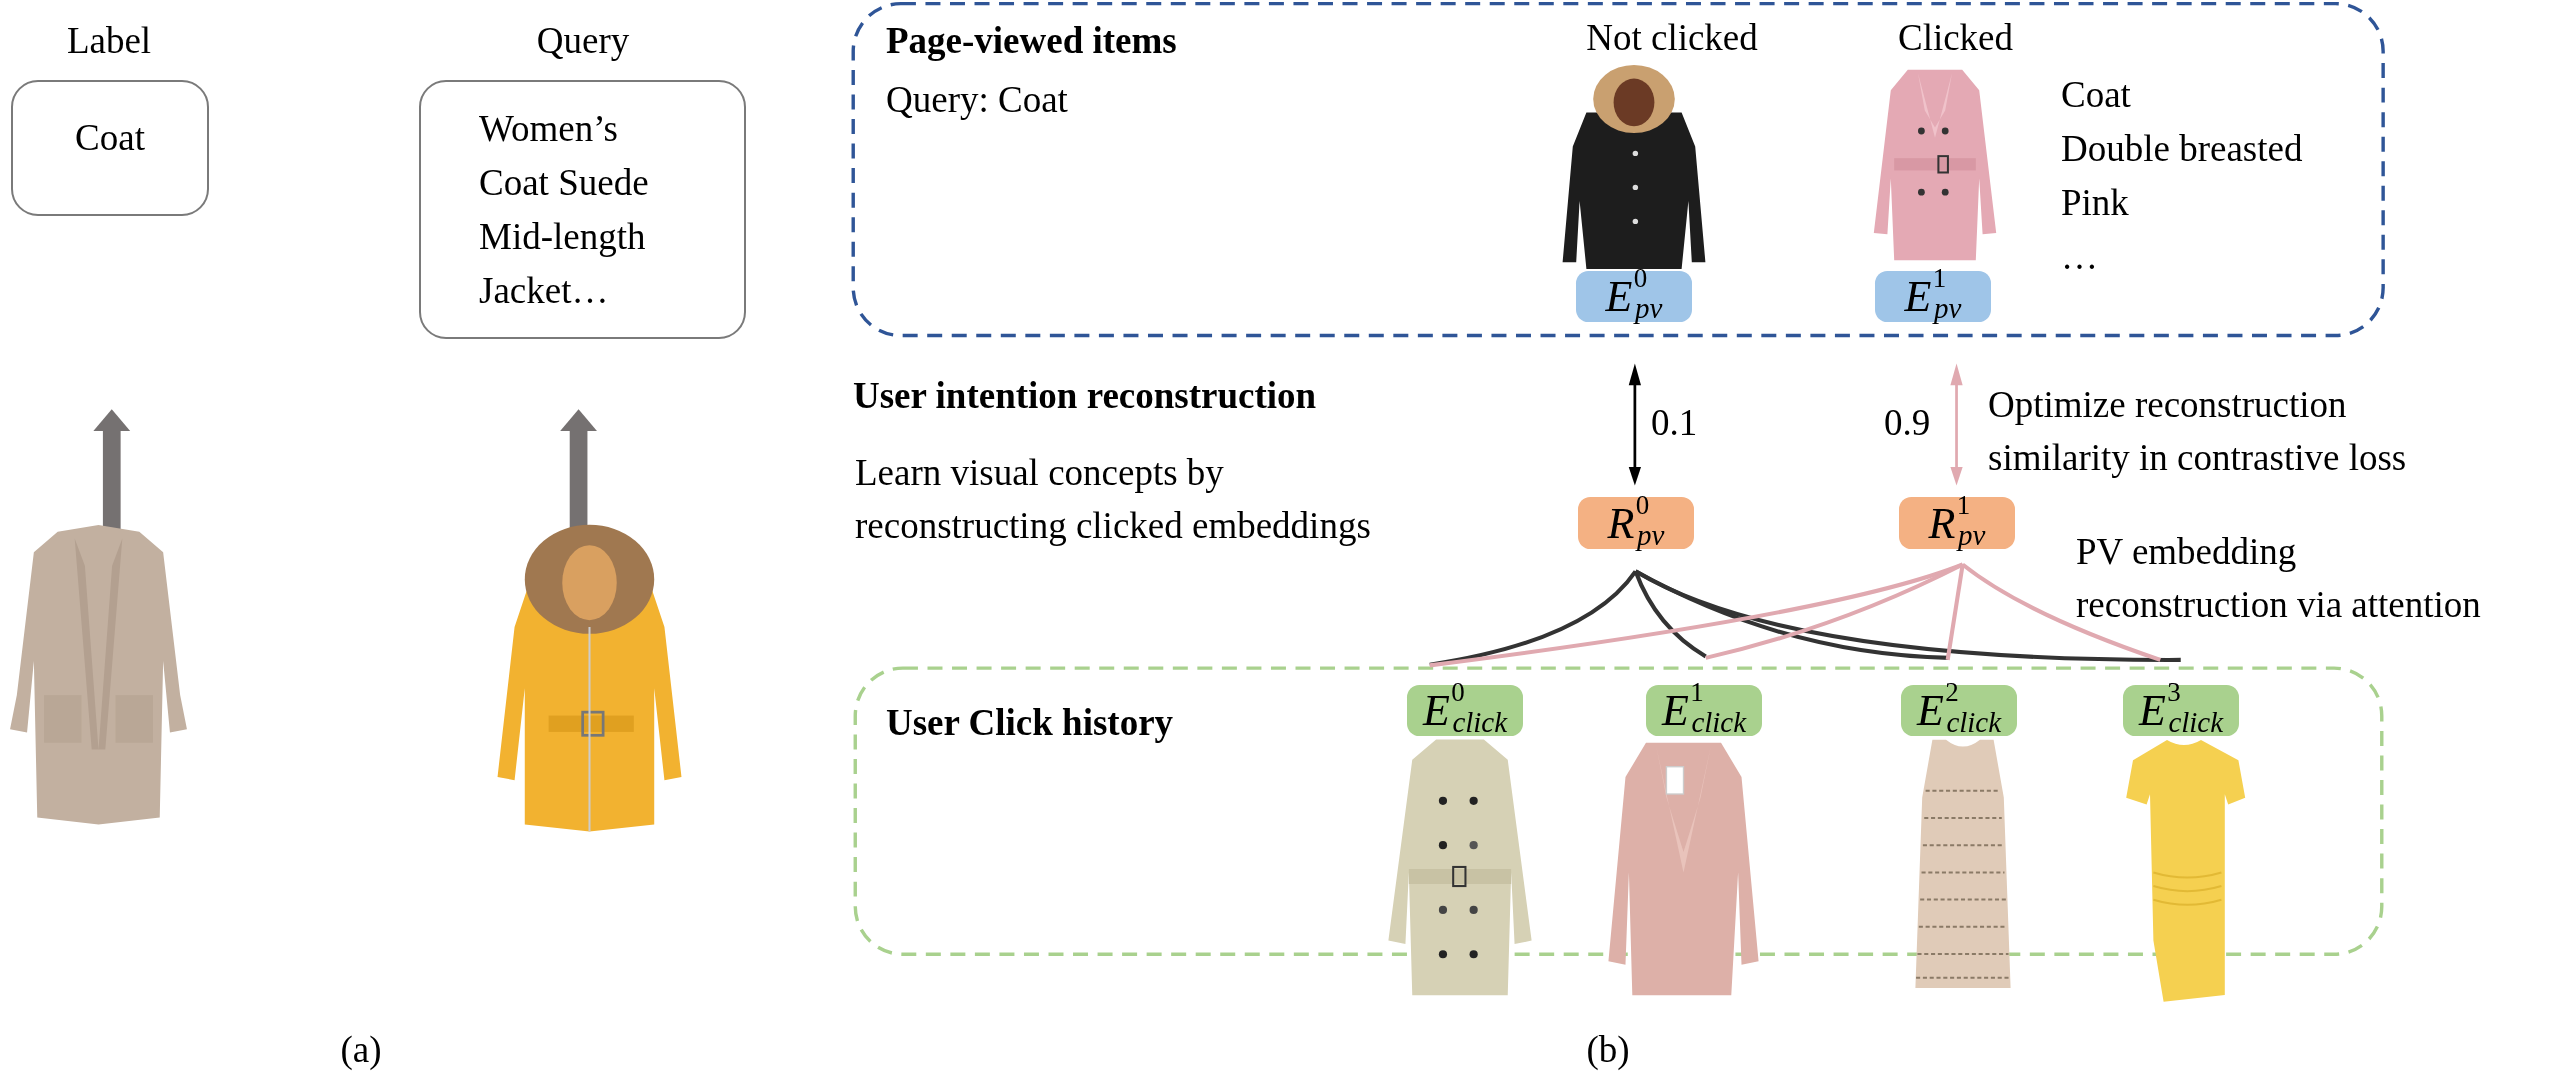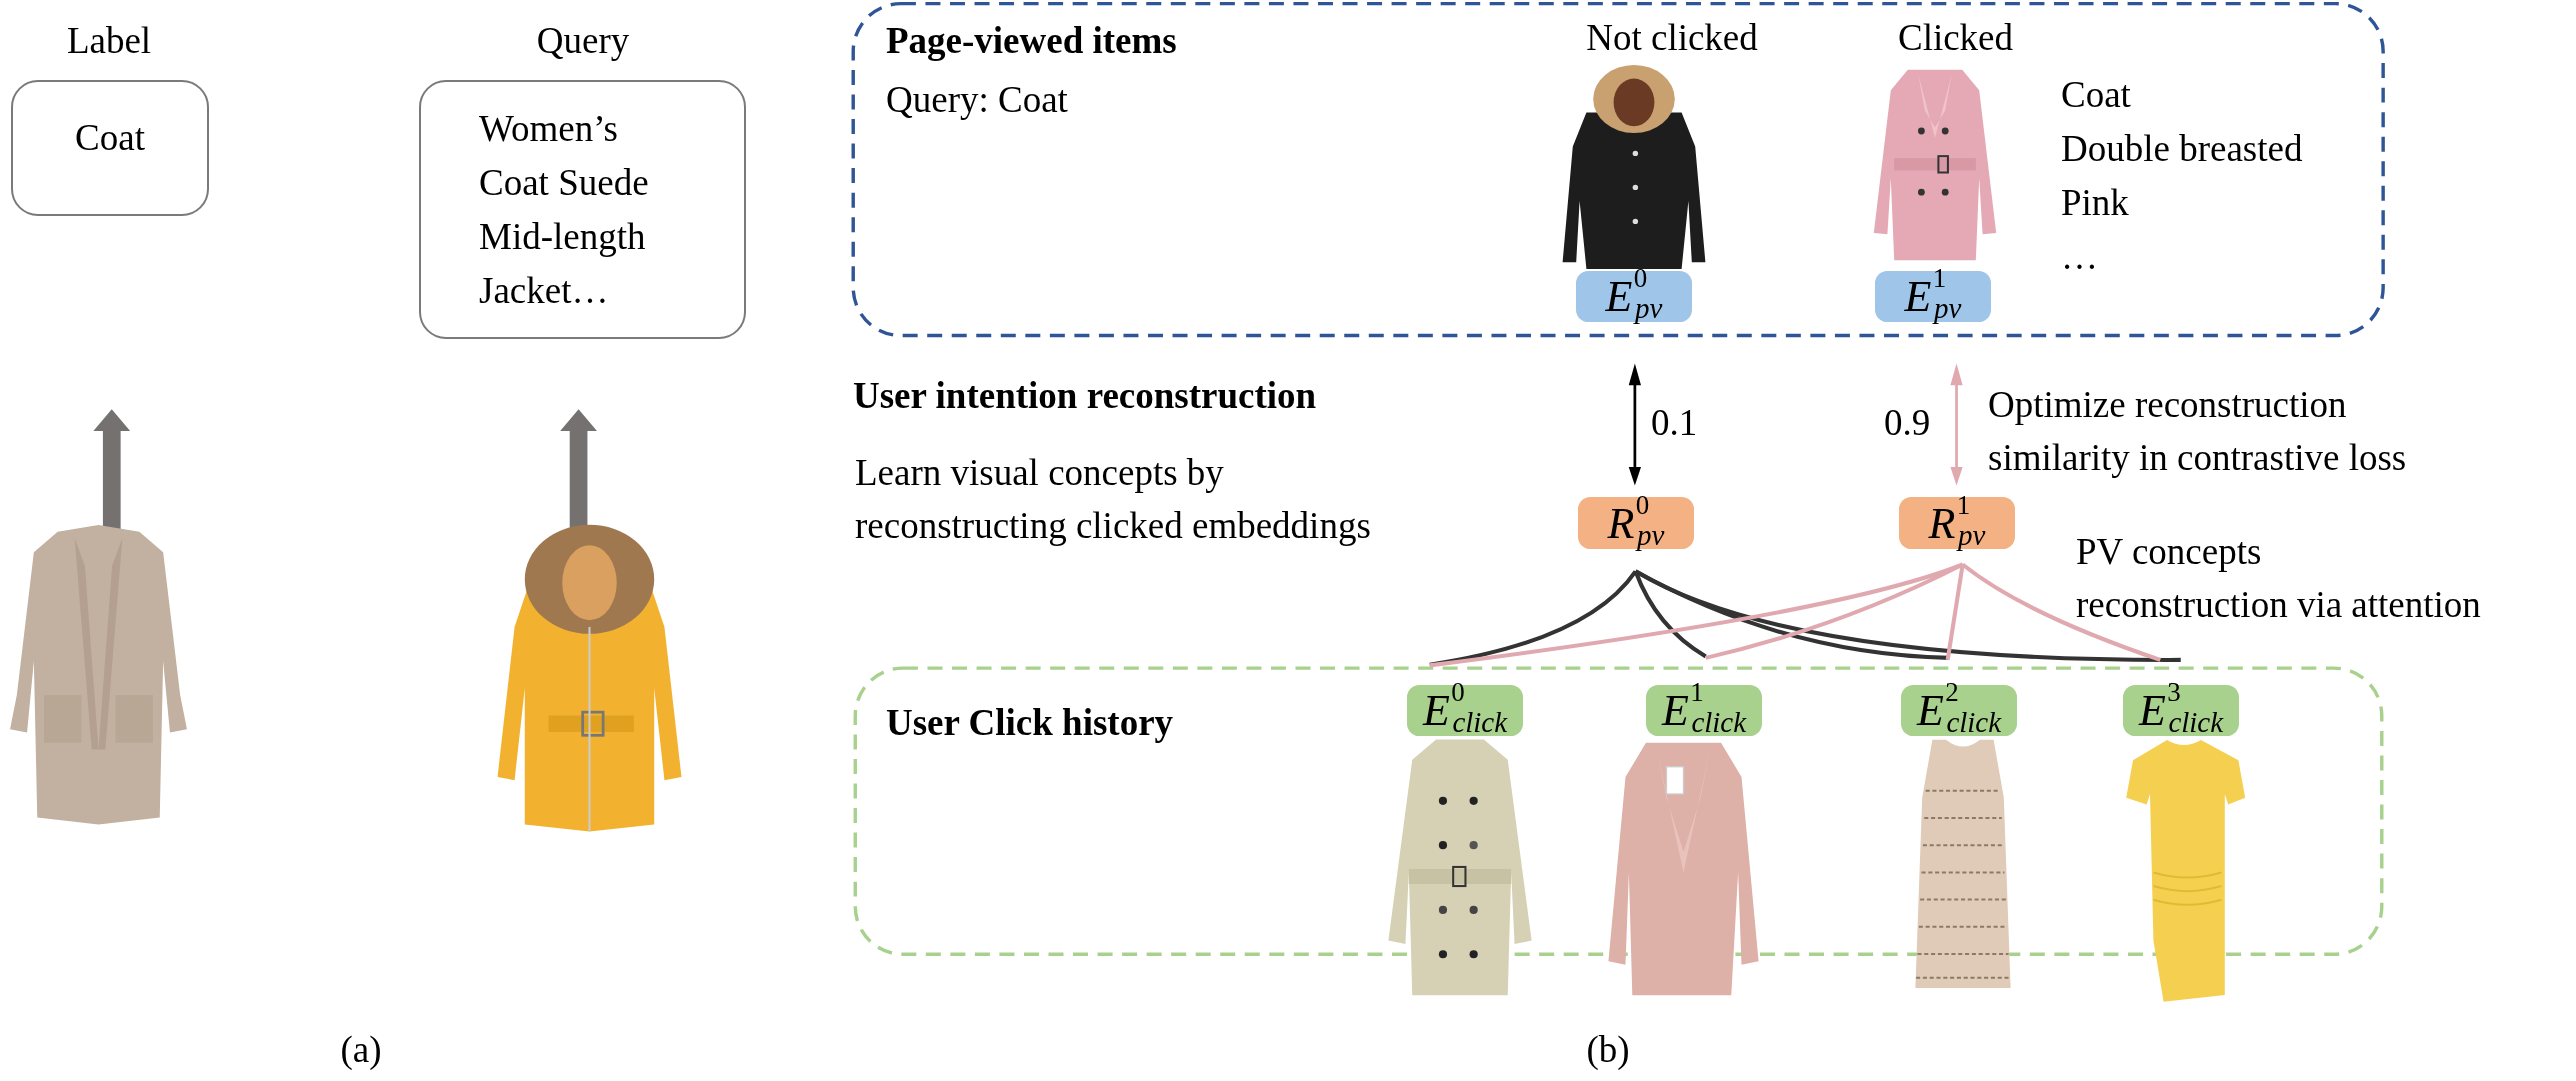--- a/index.html
+++ b/index.html
@@ -163,21 +163,21 @@
     <span class="sup">0</span>
     <span class="sub">pv</span>
 </div>
 <div class="emb rv" style="left:1899px; top:497px; width:116px; height:52px;">
   <span class="E">R</span>
     <span class="sup">1</span>
     <span class="sub">pv</span>
 </div>
 
 <div class="abs" style="left:2076px; top:525px;">
-  <div class="txt" style="line-height:53px;">PV concepts</div>
+  <div class="txt" style="line-height:53px;">PV embedding</div>
   <div class="txt" style="line-height:53px;">reconstruction via attention</div>
 </div>
 
 <div class="abs txt bold" style="left:886px; top:702px;">User Click history</div>
 
 <div class="emb ck" style="left:1407px; top:685px; width:116px; height:51px;">
   <span class="E">E</span>
     <span class="sup">0</span>
     <span class="sub">click</span>
 </div>

